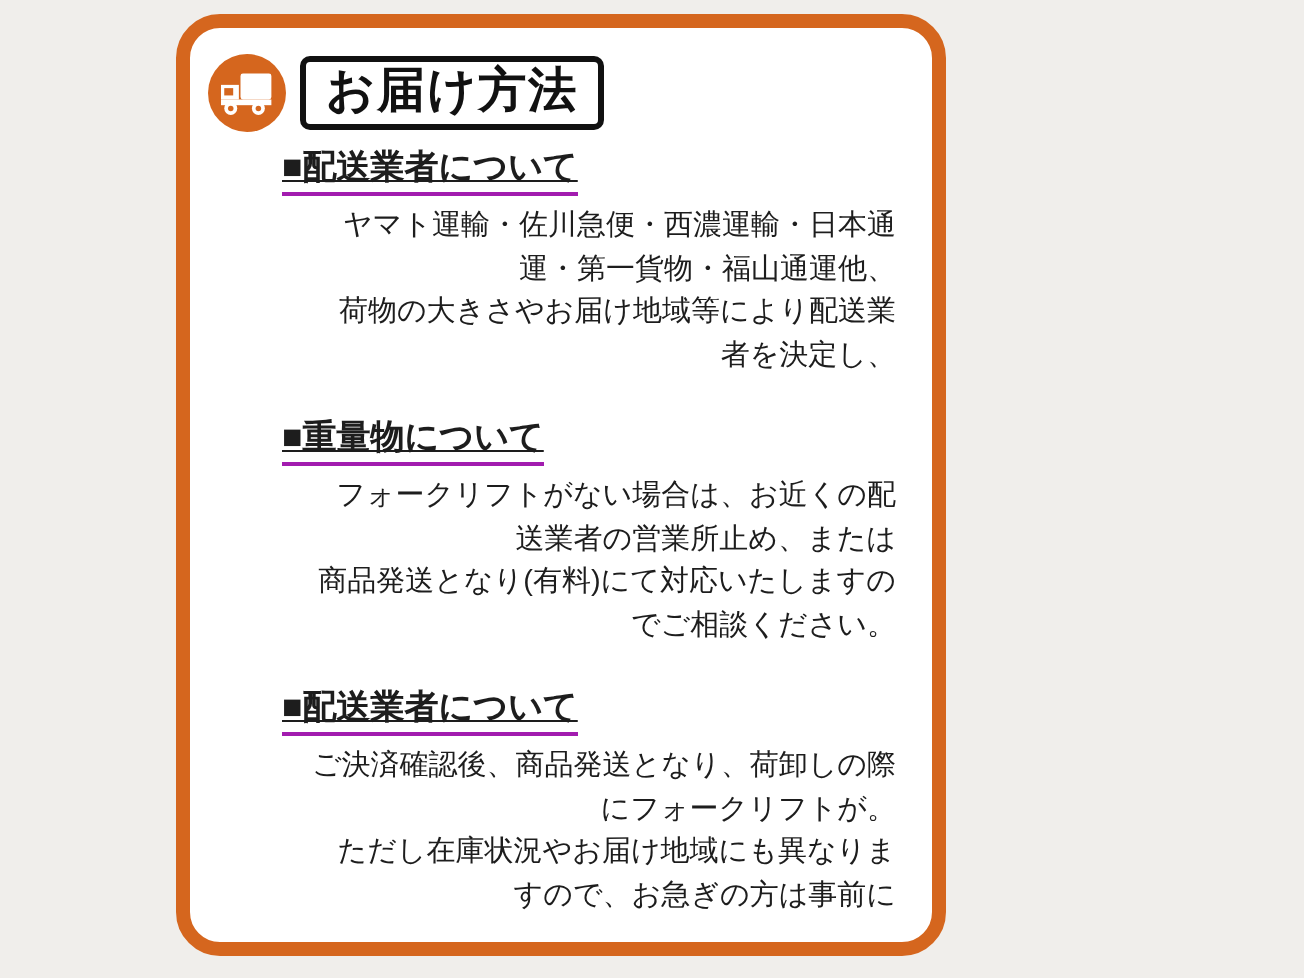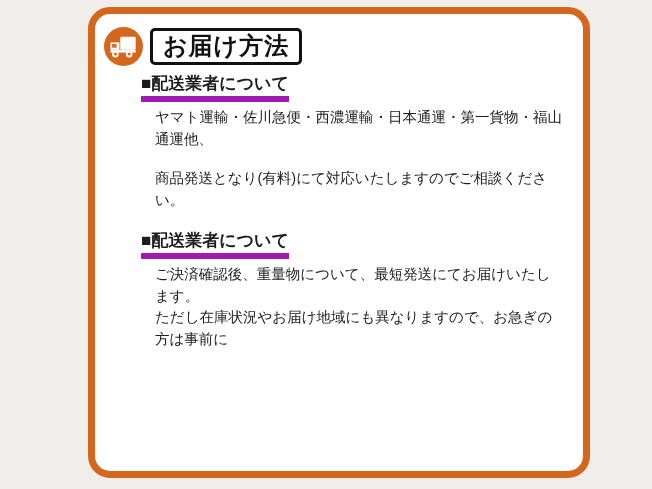--- a/index.html
+++ b/index.html
@@ -5,21 +5,21 @@
   html,body{margin:0;padding:0;}
   body{
     width:652px;height:489px;overflow:hidden;
     background:#f0eeeb;
     font-family:"Liberation Sans","DejaVu Sans",sans-serif;
     color:#1d1d1d;
     position:relative;
   }
   .panel{
     position:absolute;left:88px;top:7px;
-    width:502px;height:471px;box-sizing:border-box;
+    width:385px;height:471px;box-sizing:border-box;
     background:#ffffff;
     border:7px solid #d5661e;
     border-radius:22px;
   }
   .header{
     display:flex;align-items:center;
     padding:13px 0 0 9px;
   }
   .icon-wrap{width:39px;height:39px;flex:0 0 auto;}
   .icon-wrap svg{display:block;width:39px;height:39px;}
@@ -39,27 +39,29 @@
   }
   section{margin:0 0 18px 0;}
   .sec-head{
     margin:0;
     font-size:17px;
     font-weight:bold;
     line-height:23px;
   }
   .sec-head .head-text{
     display:inline-block;
-    border-bottom:6px solid #a21caf;
+    border-bottom:2px solid #a21caf;
     padding-bottom:1px;
+    text-decoration:underline;
   }
   .sec-body{
     margin:5px 0 0 14px;
     font-size:14.5px;
     line-height:21.5px;
+    text-align:right;
   }
 </style>
 </head>
 <body>
 
 <div class="panel">
 
   <div class="header">
     <div class="icon-wrap">
       <svg viewBox="0 0 48 48" xmlns="http://www.w3.org/2000/svg" aria-hidden="true">
@@ -76,32 +78,35 @@
     </div>
     <div class="title-box">お届け方法</div>
   </div>
 
   <div class="sections">
 
     <section>
       <h2 class="sec-head"><span class="head-text">■配送業者について</span></h2>
       <div class="sec-body">
         <div class="line">ヤマト運輸・佐川急便・西濃運輸・日本通運・第一貨物・福山通運他、</div>
+        <div class="line">荷物の大きさやお届け地域等により配送業者を決定し、</div>
       </div>
     </section>
 
     <section>
+      <h2 class="sec-head"><span class="head-text">■重量物について</span></h2>
       <div class="sec-body">
+        <div class="line">フォークリフトがない場合は、お近くの配送業者の営業所止め、または</div>
         <div class="line">商品発送となり(有料)にて対応いたしますのでご相談ください。</div>
       </div>
     </section>
 
     <section>
       <h2 class="sec-head"><span class="head-text">■配送業者について</span></h2>
       <div class="sec-body">
-        <div class="line">ご決済確認後、重量物について、最短発送にてお届けいたします。</div>
+        <div class="line">ご決済確認後、商品発送となり、荷卸しの際にフォークリフトが。</div>
         <div class="line">ただし在庫状況やお届け地域にも異なりますので、お急ぎの方は事前に</div>
 
       </div>
     </section>
 
   </div>
 </div>
 
 </body></html>

